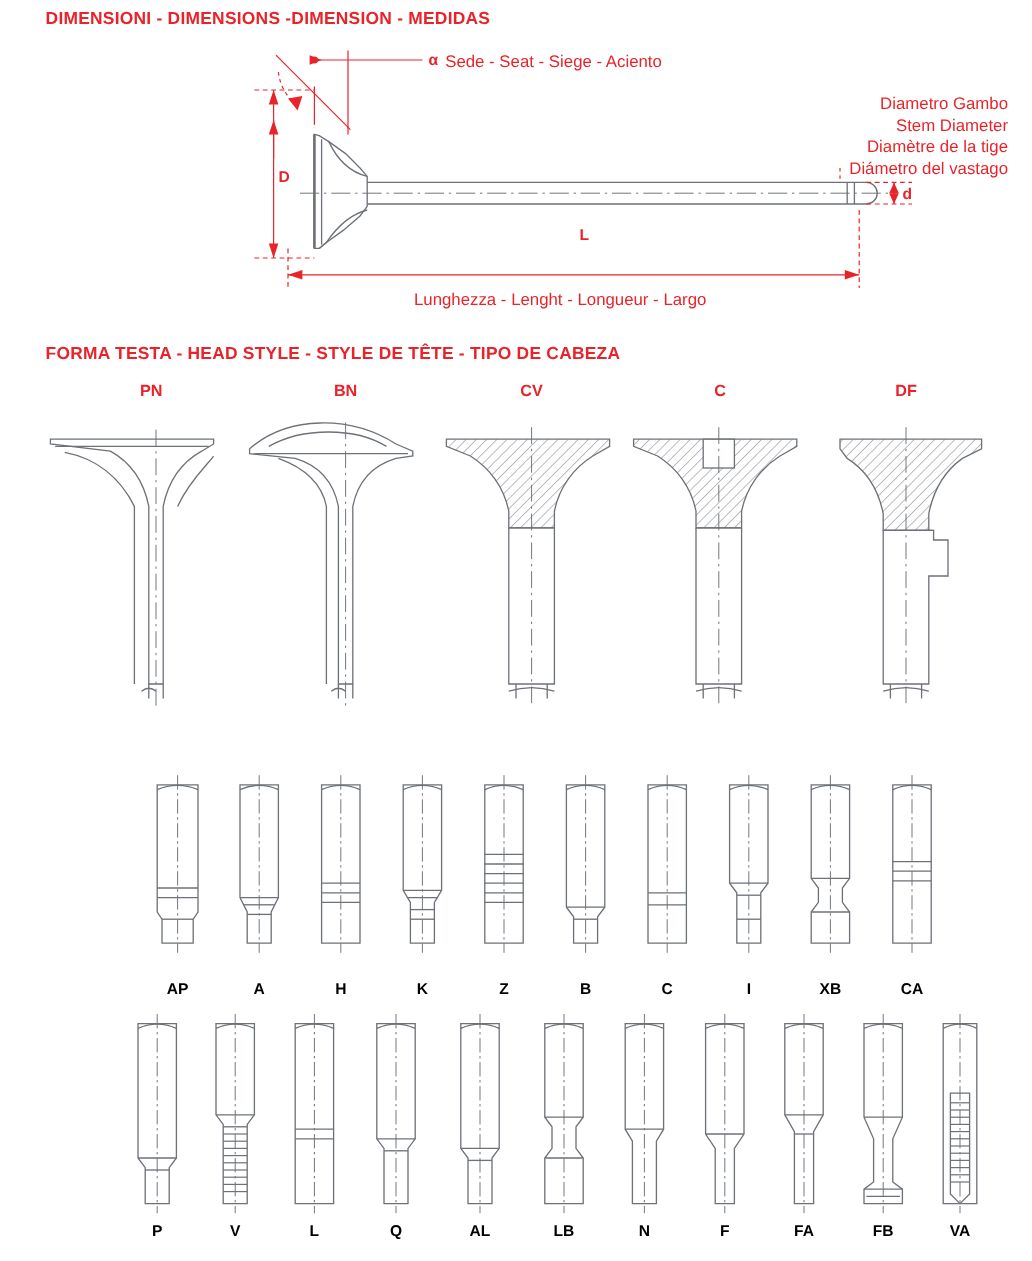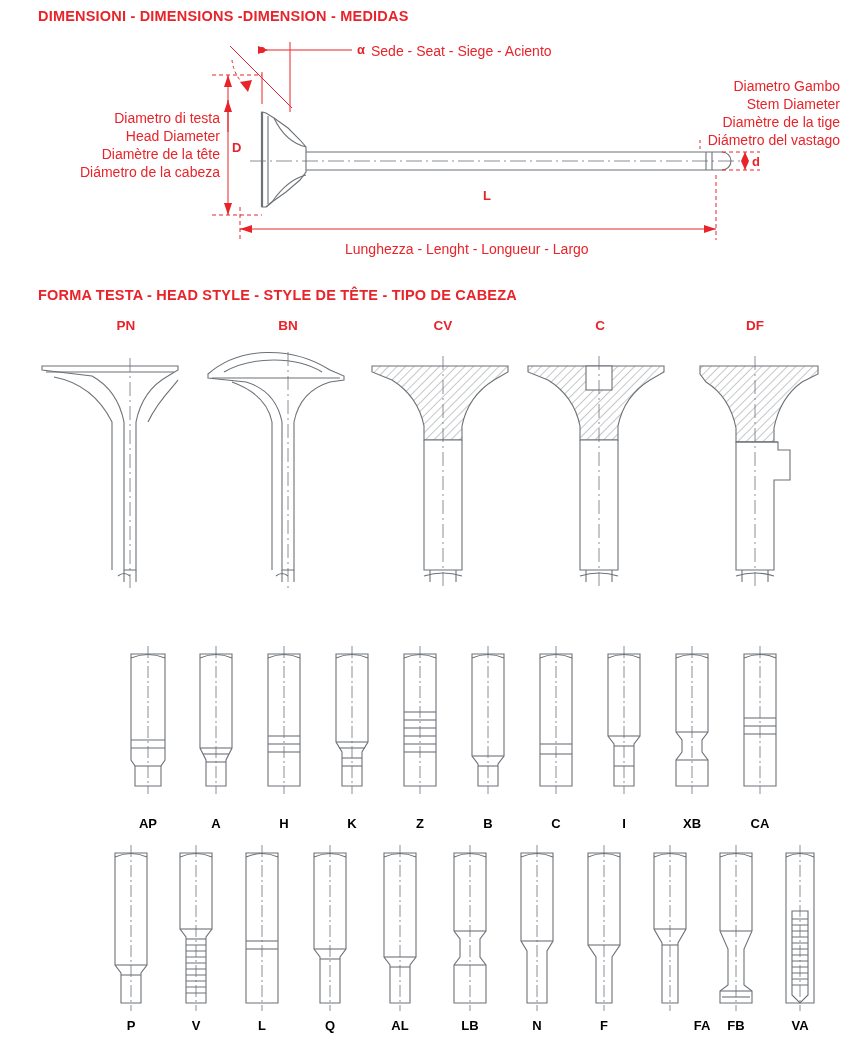--- a/index.html
+++ b/index.html
@@ -135,26 +135,20 @@
       <polygon points="716,229 704,225 704,233"></polygon>
       <polygon points="745,152 741,161 749,161"></polygon>
       <polygon points="745,170 741,161 749,161"></polygon>
       <polygon points="248,92 240,82 252,80"></polygon>
     </g>
   </svg>
 
   <div class="red-bold" style="left:357px; top:42px;">α</div>
   <div class="red-label" style="left:371px; top:43px;">Sede - Seat - Siege - Aciento</div>
 
-  <div class="red-label right" style="left:60px; top:110px; width:160px;">
-    <div>Diametro di testa</div>
-    <div>Head Diameter</div>
-    <div>Diamètre de la tête</div>
-    <div>Diámetro de la cabeza</div>
-  </div>
 
   <div class="red-bold" style="left:232px; top:140px;">D</div>
 
   <div class="red-label right" style="left:666px; top:78px; width:174px;">
     <div>Diametro Gambo</div>
     <div>Stem Diameter</div>
     <div>Diamètre de la tige</div>
     <div>Diámetro del vastago</div>
   </div>
 
@@ -459,17 +453,17 @@
   </svg>
 
   <div class="code-label" style="left:101px; top:1018px; width:60px;">P</div>
   <div class="code-label" style="left:166px; top:1018px; width:60px;">V</div>
   <div class="code-label" style="left:232px; top:1018px; width:60px;">L</div>
   <div class="code-label" style="left:300px; top:1018px; width:60px;">Q</div>
   <div class="code-label" style="left:370px; top:1018px; width:60px;">AL</div>
   <div class="code-label" style="left:440px; top:1018px; width:60px;">LB</div>
   <div class="code-label" style="left:507px; top:1018px; width:60px;">N</div>
   <div class="code-label" style="left:574px; top:1018px; width:60px;">F</div>
-  <div class="code-label" style="left:672px; top:1018px; width:60px;">FA</div>
+  <div class="code-label" style="left:640px; top:1018px; width:60px;">FA</div>
   <div class="code-label" style="left:706px; top:1018px; width:60px;">FB</div>
   <div class="code-label" style="left:770px; top:1018px; width:60px;">VA</div>
 
 </div>
 
 </body></html>

